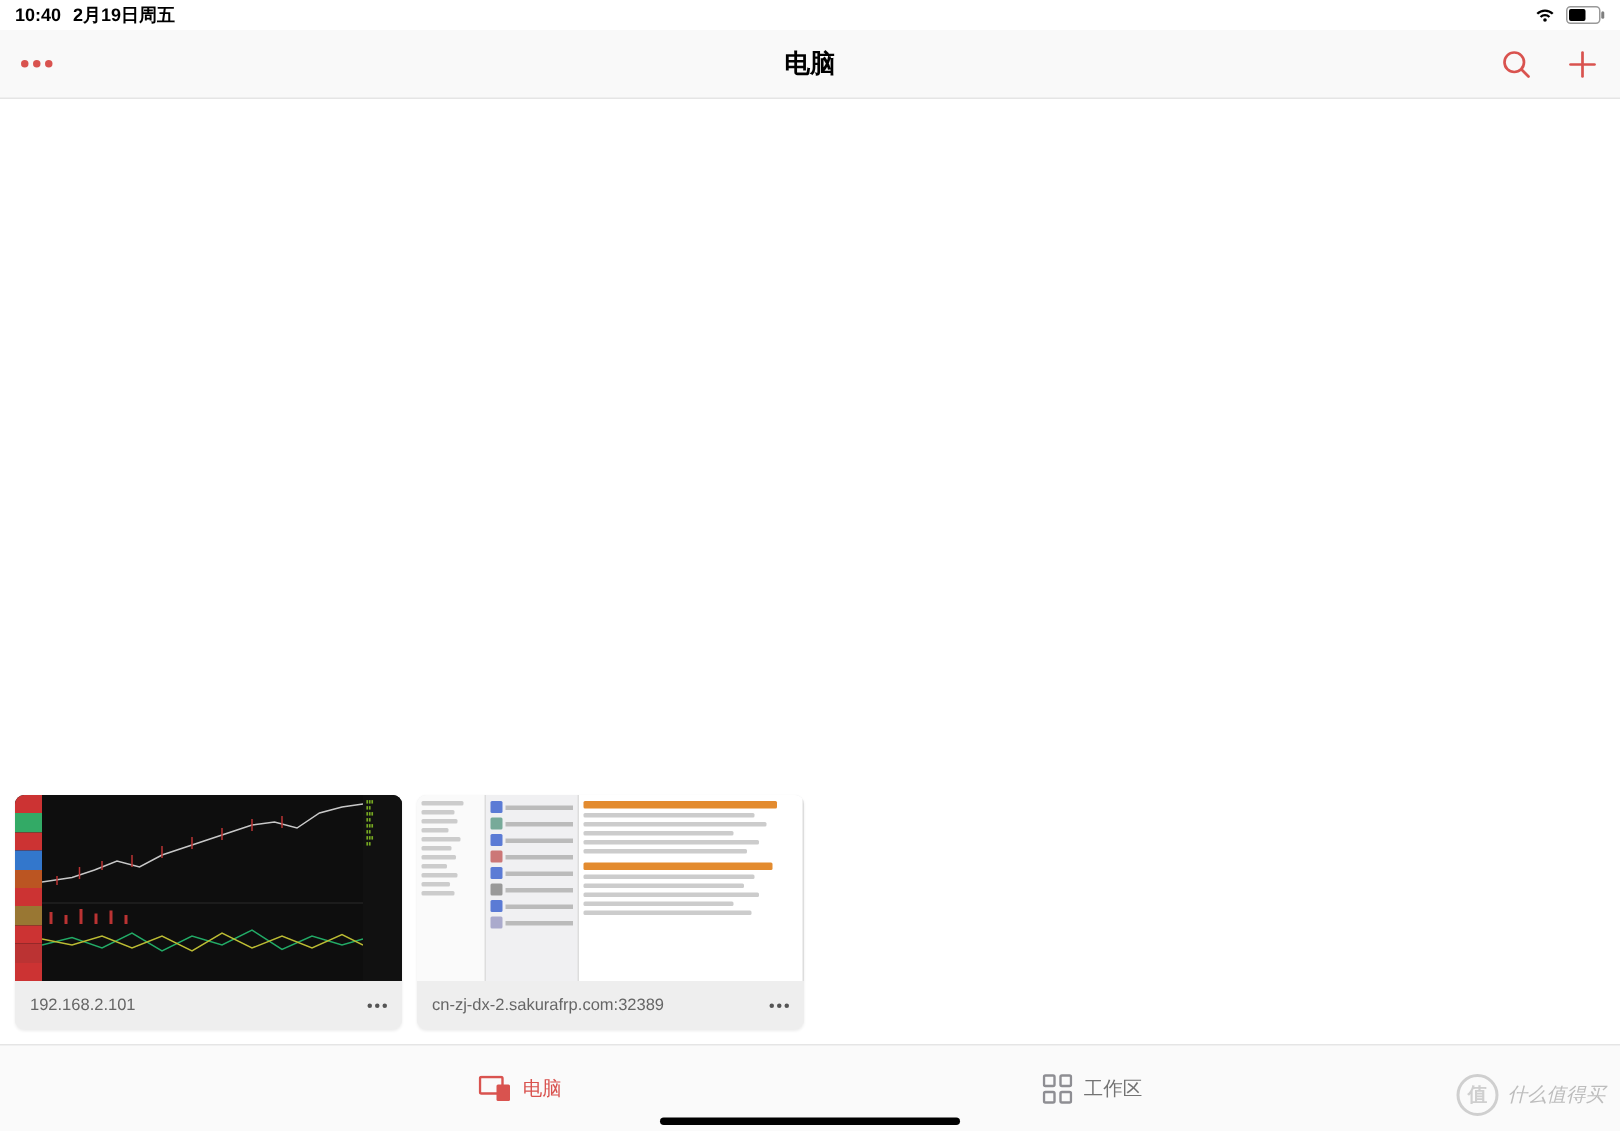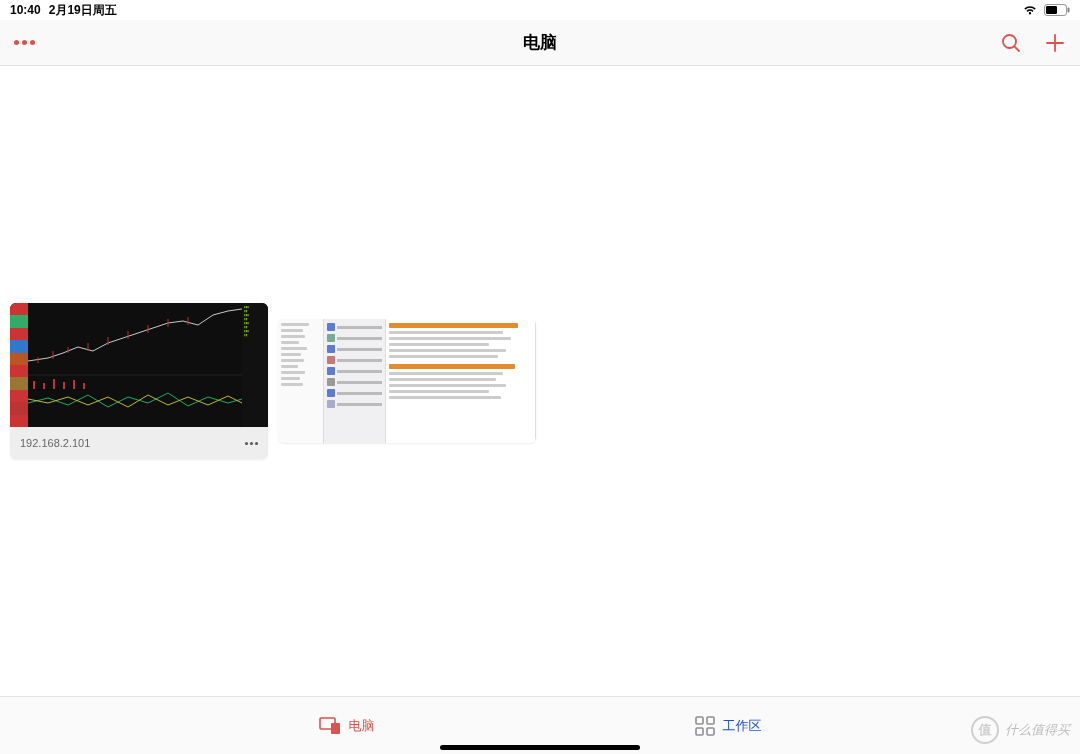--- a/index.html
+++ b/index.html
@@ -36,21 +36,21 @@
   .nav-icon { color: #d9534f; cursor: pointer; display:flex; align-items:center; }
   .ellipsis-dots { display:flex; gap:3px; }
   .ellipsis-dots span { width:5px; height:5px; background:#d9534f; border-radius:50%; }
 
   
   .content {
     height: 630px;
     padding: 10px;
     display: flex;
     gap: 10px;
-    align-items: center;
+    align-items: flex-end;
     background:#fff;
   }
   .card {
     width: 258px;
     border-radius: 6px;
     overflow: hidden;
     box-shadow: 0 1px 2px rgba(0,0,0,0.08);
     background: #f0f0f0;
   }
   .thumb {
@@ -95,21 +95,21 @@
   .tab-bar {
     height: 58px;
     border-top: 1px solid #e5e5e5;
     background: #fafafa;
     display: flex;
     align-items: center;
     justify-content: center;
     gap: 320px;
     position:relative;
   }
-  .tab-item { display:flex; align-items:center; gap:8px; font-size:13px; color:#1d4ed8; cursor:pointer; }
+  .tab-item { display:flex; align-items:center; gap:8px; font-size:13px; color:#737373; cursor:pointer; }
   .tab-item.active { color:#d9534f; }
   .tab-icon { display:flex; }
   .home-indicator { position:absolute; bottom:4px; left:50%; transform:translateX(-50%); width:200px; height:5px; background:#000; border-radius:3px; }
 
   
   .watermark {
     position:absolute; right:10px; bottom:10px; display:flex; align-items:center; gap:6px;
     color:#bdbdbd; font-size:13px; font-style:italic;
   }
   .watermark .circ { width:28px; height:28px; border:2px solid #cfcfcf; border-radius:50%; display:flex; align-items:center; justify-content:center; font-size:13px; font-style:normal; font-weight:700; color:#cfcfcf; }
@@ -276,20 +276,28 @@
         <div class="line" style="width:82%"></div>
           <div class="line" style="width:76%"></div>
         <div class="line o" style="width:88%;height:5px;margin-top:6px"></div>
         <div class="line" style="width:80%"></div>
           <div class="line" style="width:75%"></div>
           <div class="line" style="width:82%"></div>
         <div class="line" style="width:70%"></div>
           <div class="line" style="width:78%"></div>
       </div>
     </div>
+    <div class="card-footer">
+      <span class="card-label">cn-zj-dx-2.sakurafrp.com:32389</span>
+      <span class="card-more">
+          <span></span>
+          <span></span>
+          <span></span>
+        </span>
+    </div>
   </div>
 
 </div>
 
 <div class="tab-bar">
   <div class="tab-item active">
     <span class="tab-icon">
       <svg width="22" height="18" viewBox="0 0 22 18">
           <rect x="1" y="1" width="15" height="11" rx="1" fill="none" stroke="#d9534f" stroke-width="1.6"></rect>
           <rect x="12" y="6" width="9" height="11" rx="1" fill="#d9534f"></rect>

